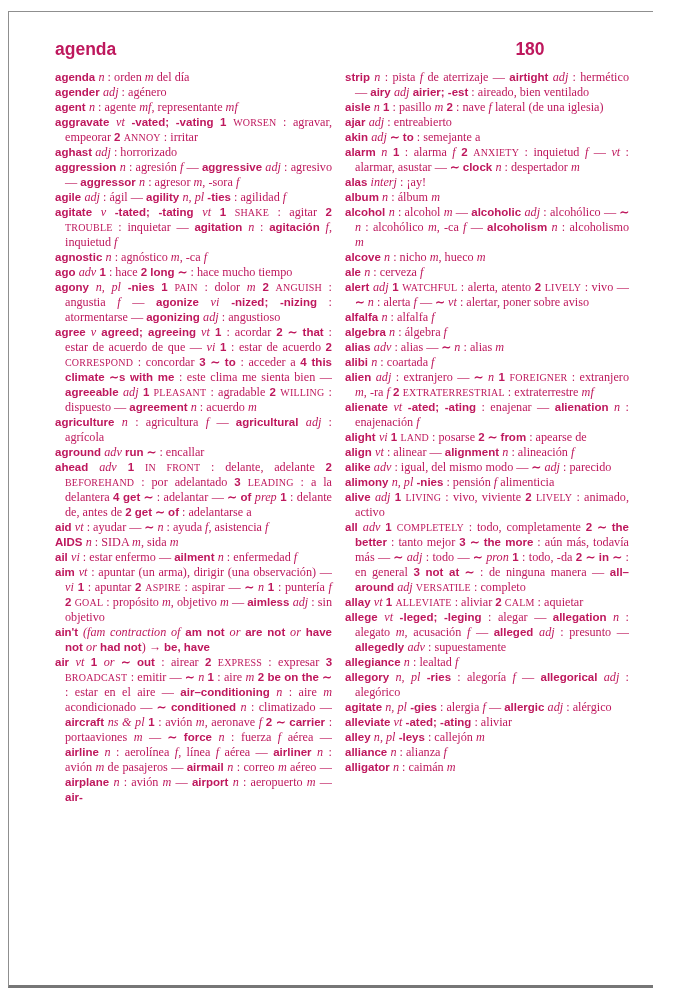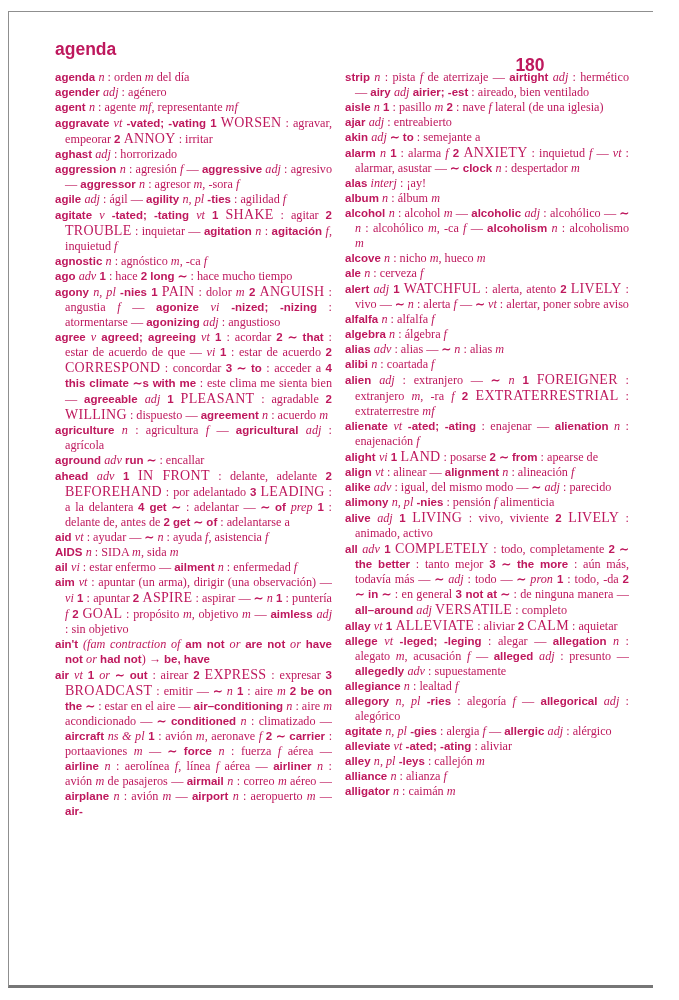--- a/index.html
+++ b/index.html
@@ -4,30 +4,30 @@
 <title>Dictionary page</title>
 <style>
   html,body{margin:0;padding:0;background:#ffffff;}
   #page{position:relative;width:653px;height:1000px;background:#ffffff;overflow:hidden;
         font-family:"Liberation Serif",serif;color:#be185d;}
   #frame{position:absolute;left:8px;top:11px;width:662px;height:977px;box-sizing:border-box;
          border:1px solid #8f8f8f;border-bottom:3px solid #767676;}
   #hdr{position:absolute;top:38px;left:0;width:679px;height:22px;
        font-family:"Liberation Sans",sans-serif;font-weight:700;font-size:17.5px;line-height:22px;}
   #guideword{position:absolute;left:55px;top:0;}
-  #pagenum{position:absolute;left:500px;top:16px;width:60px;text-align:center;}
+  #pagenum{position:absolute;left:500px;top:0;width:60px;text-align:center;}
   #cols{position:absolute;top:70px;left:55px;width:574px;display:flex;gap:13px;}
   .col{width:277px;}
   .col.right{width:284px;}
   .entry{margin:0;padding-left:10px;text-indent:-10px;text-align:justify;
          font-size:12.2px;line-height:15px;}
   .entry span{text-indent:0;}
   .b{font-family:"Liberation Sans",sans-serif;font-weight:700;font-size:11.5px;}
   .i{font-style:italic;}
-  .sc{font-size:14px;letter-spacing:0.02em;}
+  .sc{font-size:10px;letter-spacing:0.02em;}
 </style>
 </head>
 <body>
 
 <div id="page">
   <div id="frame"></div>
   <div id="hdr">
     <span id="guideword">agenda</span>
     <span id="pagenum">180</span>
   </div>

